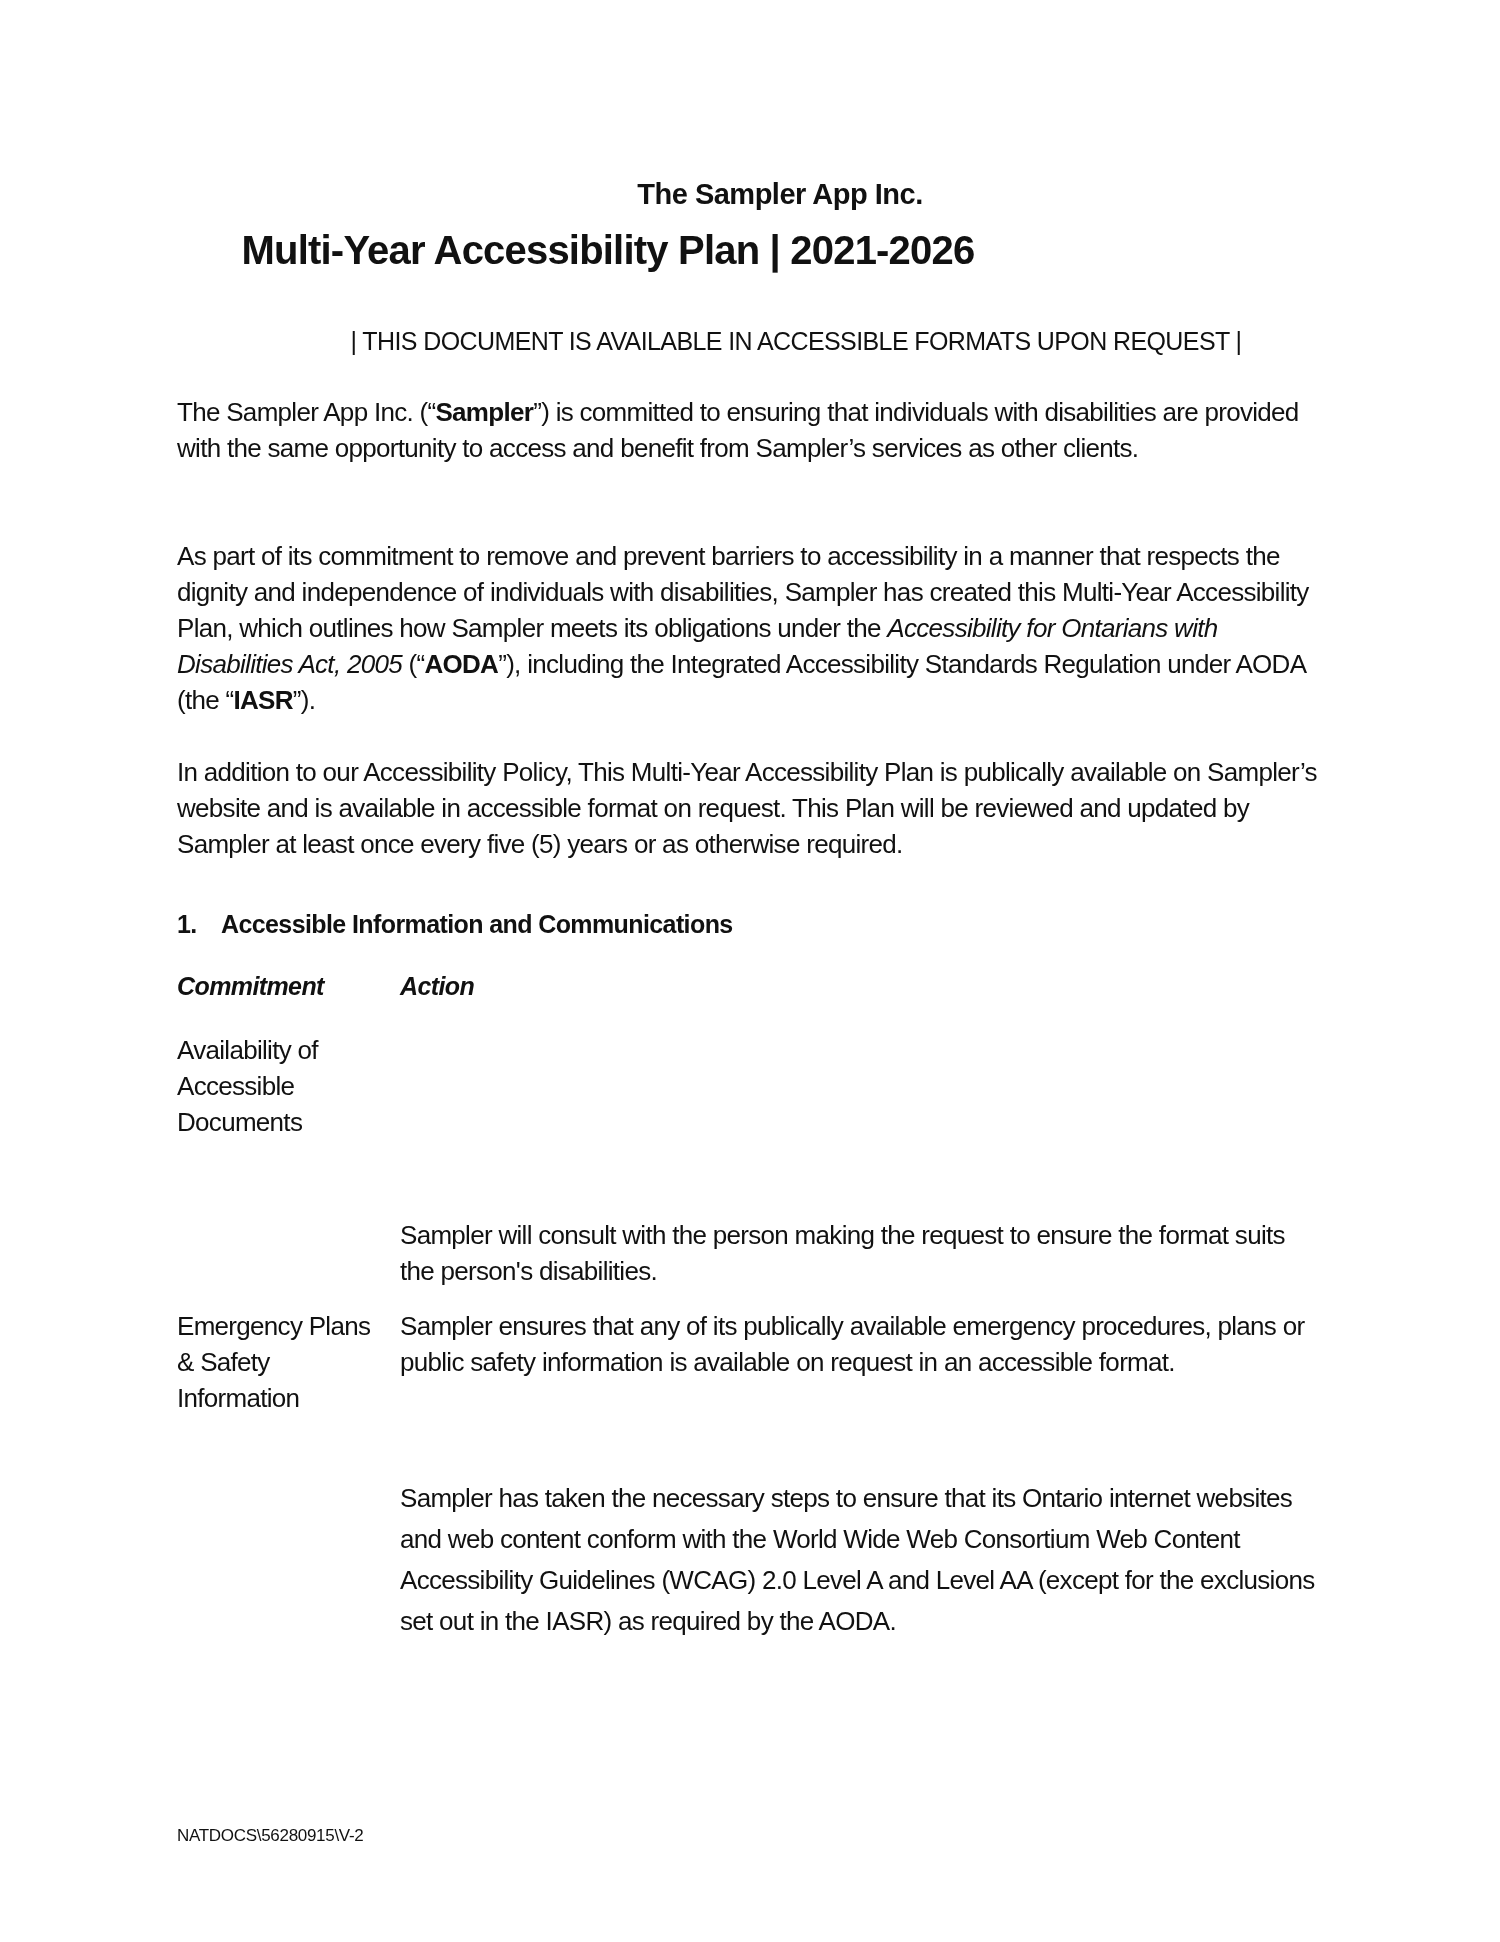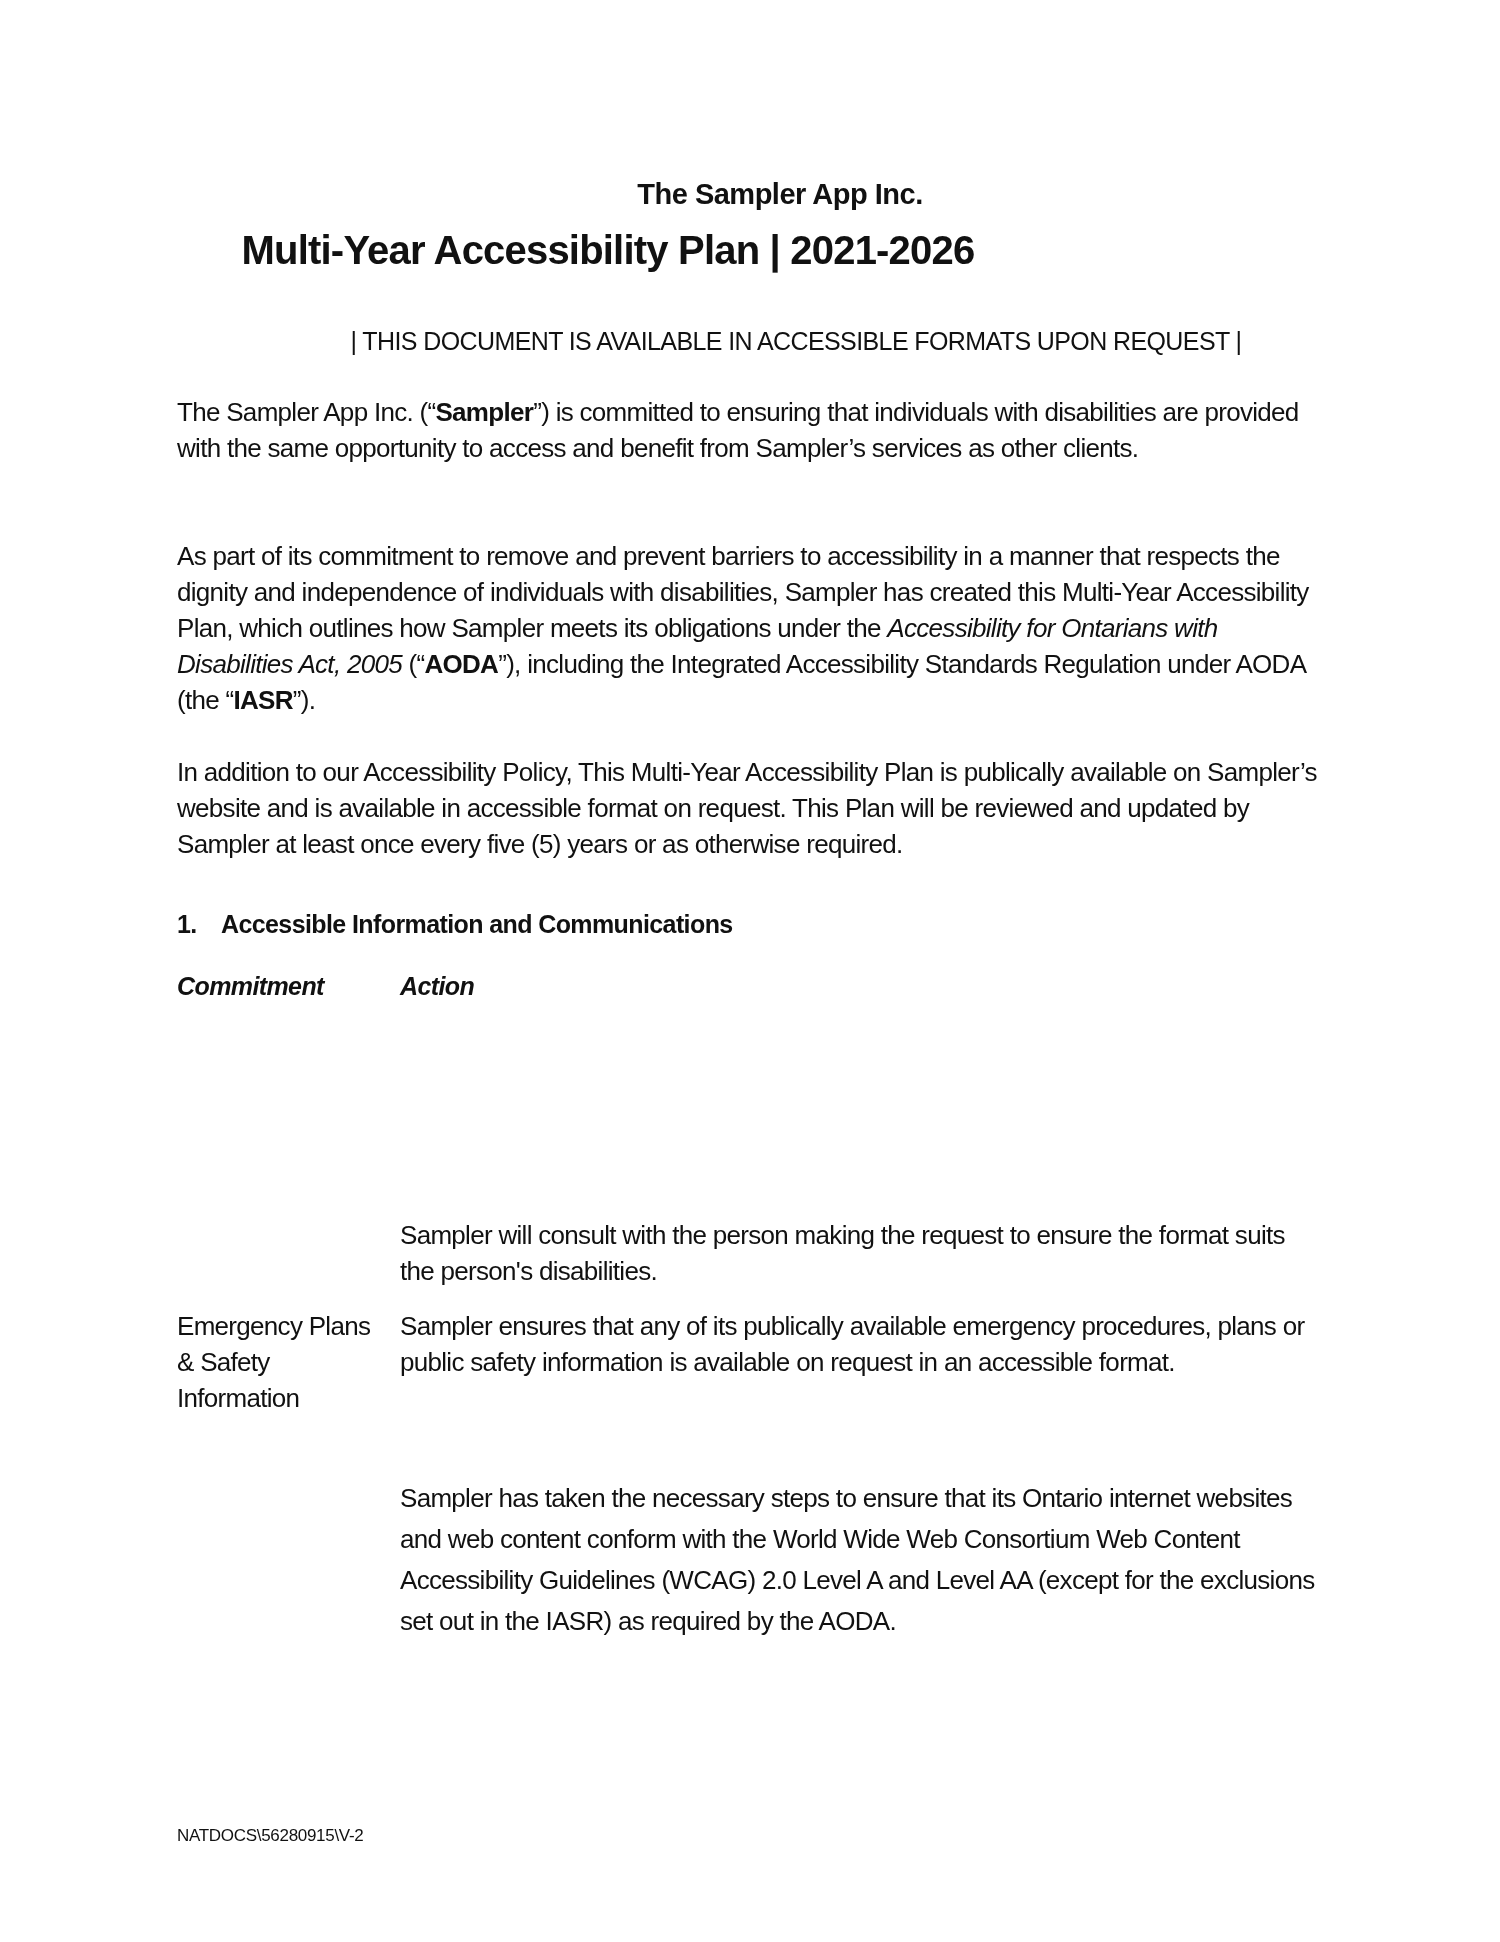--- a/index.html
+++ b/index.html
@@ -46,20 +46,21 @@
 
   <div class="para p2"><span>As part of its commitment to remove and prevent barriers to accessibility in a manner that respects the dignity and independence of individuals with disabilities, Sampler has created this Multi-Year Accessibility Plan, which outlines how Sampler meets its obligations under the </span><i>Accessibility for Ontarians with Disabilities Act, 2005</i><span> (“</span><b>AODA</b><span>”), including the Integrated Accessibility Standards Regulation under AODA (the “</span><b>IASR</b><span>”).</span></div>
 
   <div class="para p3">In addition to our Accessibility Policy, This Multi-Year Accessibility Plan is publically available on Sampler’s website and is available in accessible format on request. This Plan will be reviewed and updated by Sampler at least once every five (5) years or as otherwise required.</div>
 
   <div class="sec"><span class="num">1.</span><span>Accessible Information and Communications</span></div>
 
   <div class="hdr hdr-c">Commitment</div>
   <div class="hdr hdr-a">Action</div>
 
+  <div class="cell c-left r1">Availability of Accessible Documents</div>
   <div class="cell c-right r1b">Sampler will consult with the person making the request to ensure the format suits the person's disabilities.</div>
 
   <div class="cell c-left r2">Emergency Plans &amp; Safety Information</div>
   <div class="cell c-right r2">Sampler ensures that any of its publically available emergency procedures, plans or public safety information is available on request in an accessible format.</div>
 
   <div class="cell c-right r3">
       <div class="lh">Sampler has taken the necessary steps to ensure that its Ontario internet websites and web content conform with the World Wide Web Consortium Web Content Accessibility Guidelines (WCAG) 2.0 Level A and Level AA (except for the exclusions set out in the IASR) as required by the AODA.</div>
     </div>
 
   <div class="footer">NATDOCS\56280915\V-2</div>

